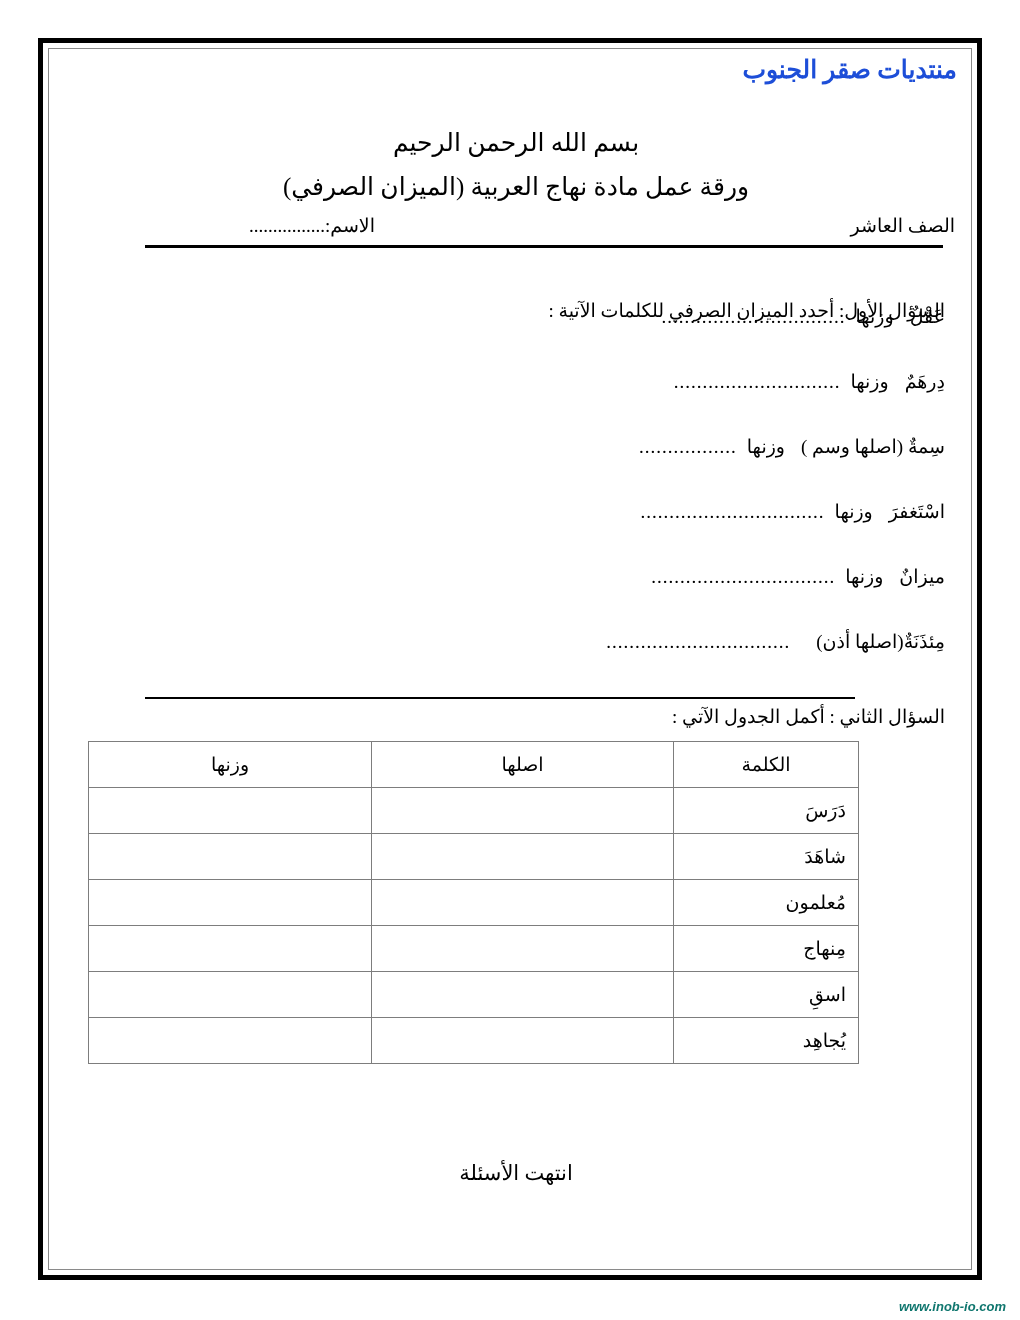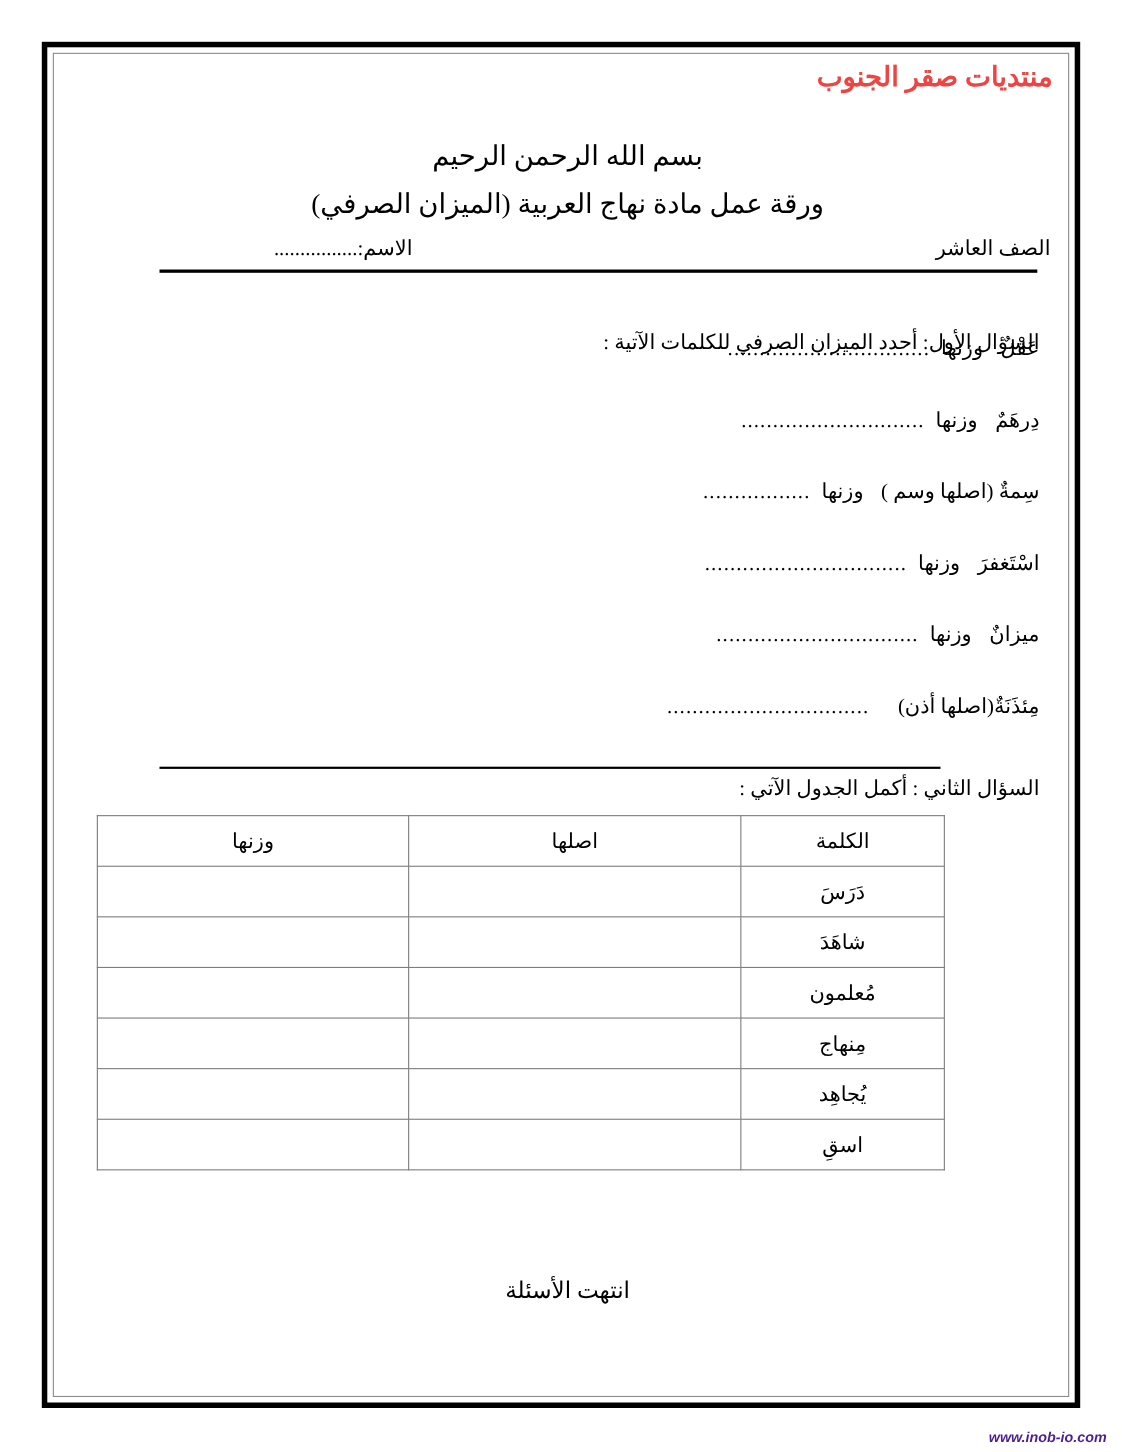--- a/index.html
+++ b/index.html
@@ -40,21 +40,21 @@
   }
 
   
   #forum-banner {
     position: absolute;
     top: 6px;
     right: 14px;
     font-family: "Liberation Serif", "DejaVu Serif", serif;
     font-size: 25px;
     font-weight: bold;
-    color: #ef4444;
+    color: #1d4ed8;
     letter-spacing: 0.5px;
     white-space: nowrap;
   }
 
   
   #doc {
     position: absolute;
     left: 0;
     top: 0;
     width: 934px;
@@ -167,21 +167,21 @@
     width: 695px;
     border-collapse: collapse;
     table-layout: fixed;
   }
   #word-table td {
     border: 1px solid #7d7d7d;
     height: 45px;
     font-size: 19px;
     padding: 0 12px;
     vertical-align: middle;
-    text-align: center;
+    text-align: right;
     background: #ffffff;
   }
   #word-table td.col-word   { width: 160px; }
   #word-table td.col-origin { width: 277px; }
   #word-table td.col-wazn   { width: 258px; }
   #word-table tr.header-row td {
     text-align: center;
   }
   #word-table td.cell-empty {
     text-align: center;
@@ -200,21 +200,21 @@
 
   
   #site-watermark {
     position: absolute;
     right: 14px;
     bottom: 6px;
     font-family: "Liberation Sans", "DejaVu Sans", sans-serif;
     font-size: 13px;
     font-style: italic;
     font-weight: bold;
-    color: #4c1d95;
+    color: #0f766e;
     direction: ltr;
     white-space: nowrap;
   }
 </style>
 </head>
 <body>
 
 <div id="page-frame">
   <div id="page-frame-inner">
 
@@ -306,27 +306,27 @@
           </tr>
 
 
           <tr>
             <td class="col-word">مِنهاج</td>
             <td class="col-origin cell-empty"></td>
             <td class="col-wazn cell-empty"></td>
           </tr>
 
           <tr>
+            <td class="col-word">اسقِ</td>
+            <td class="col-origin cell-empty"></td>
+            <td class="col-wazn cell-empty"></td>
+          </tr>
+
+          <tr>
             <td class="col-word">يُجاهِد</td>
-            <td class="col-origin cell-empty"></td>
-            <td class="col-wazn cell-empty"></td>
-          </tr>
-
-          <tr>
-            <td class="col-word">اسقِ</td>
             <td class="col-origin cell-empty"></td>
             <td class="col-wazn cell-empty"></td>
           </tr>
         </tbody>
       </table>
 
       <div id="end-note">انتهت الأسئلة</div>
 
     </div>
   </div>

